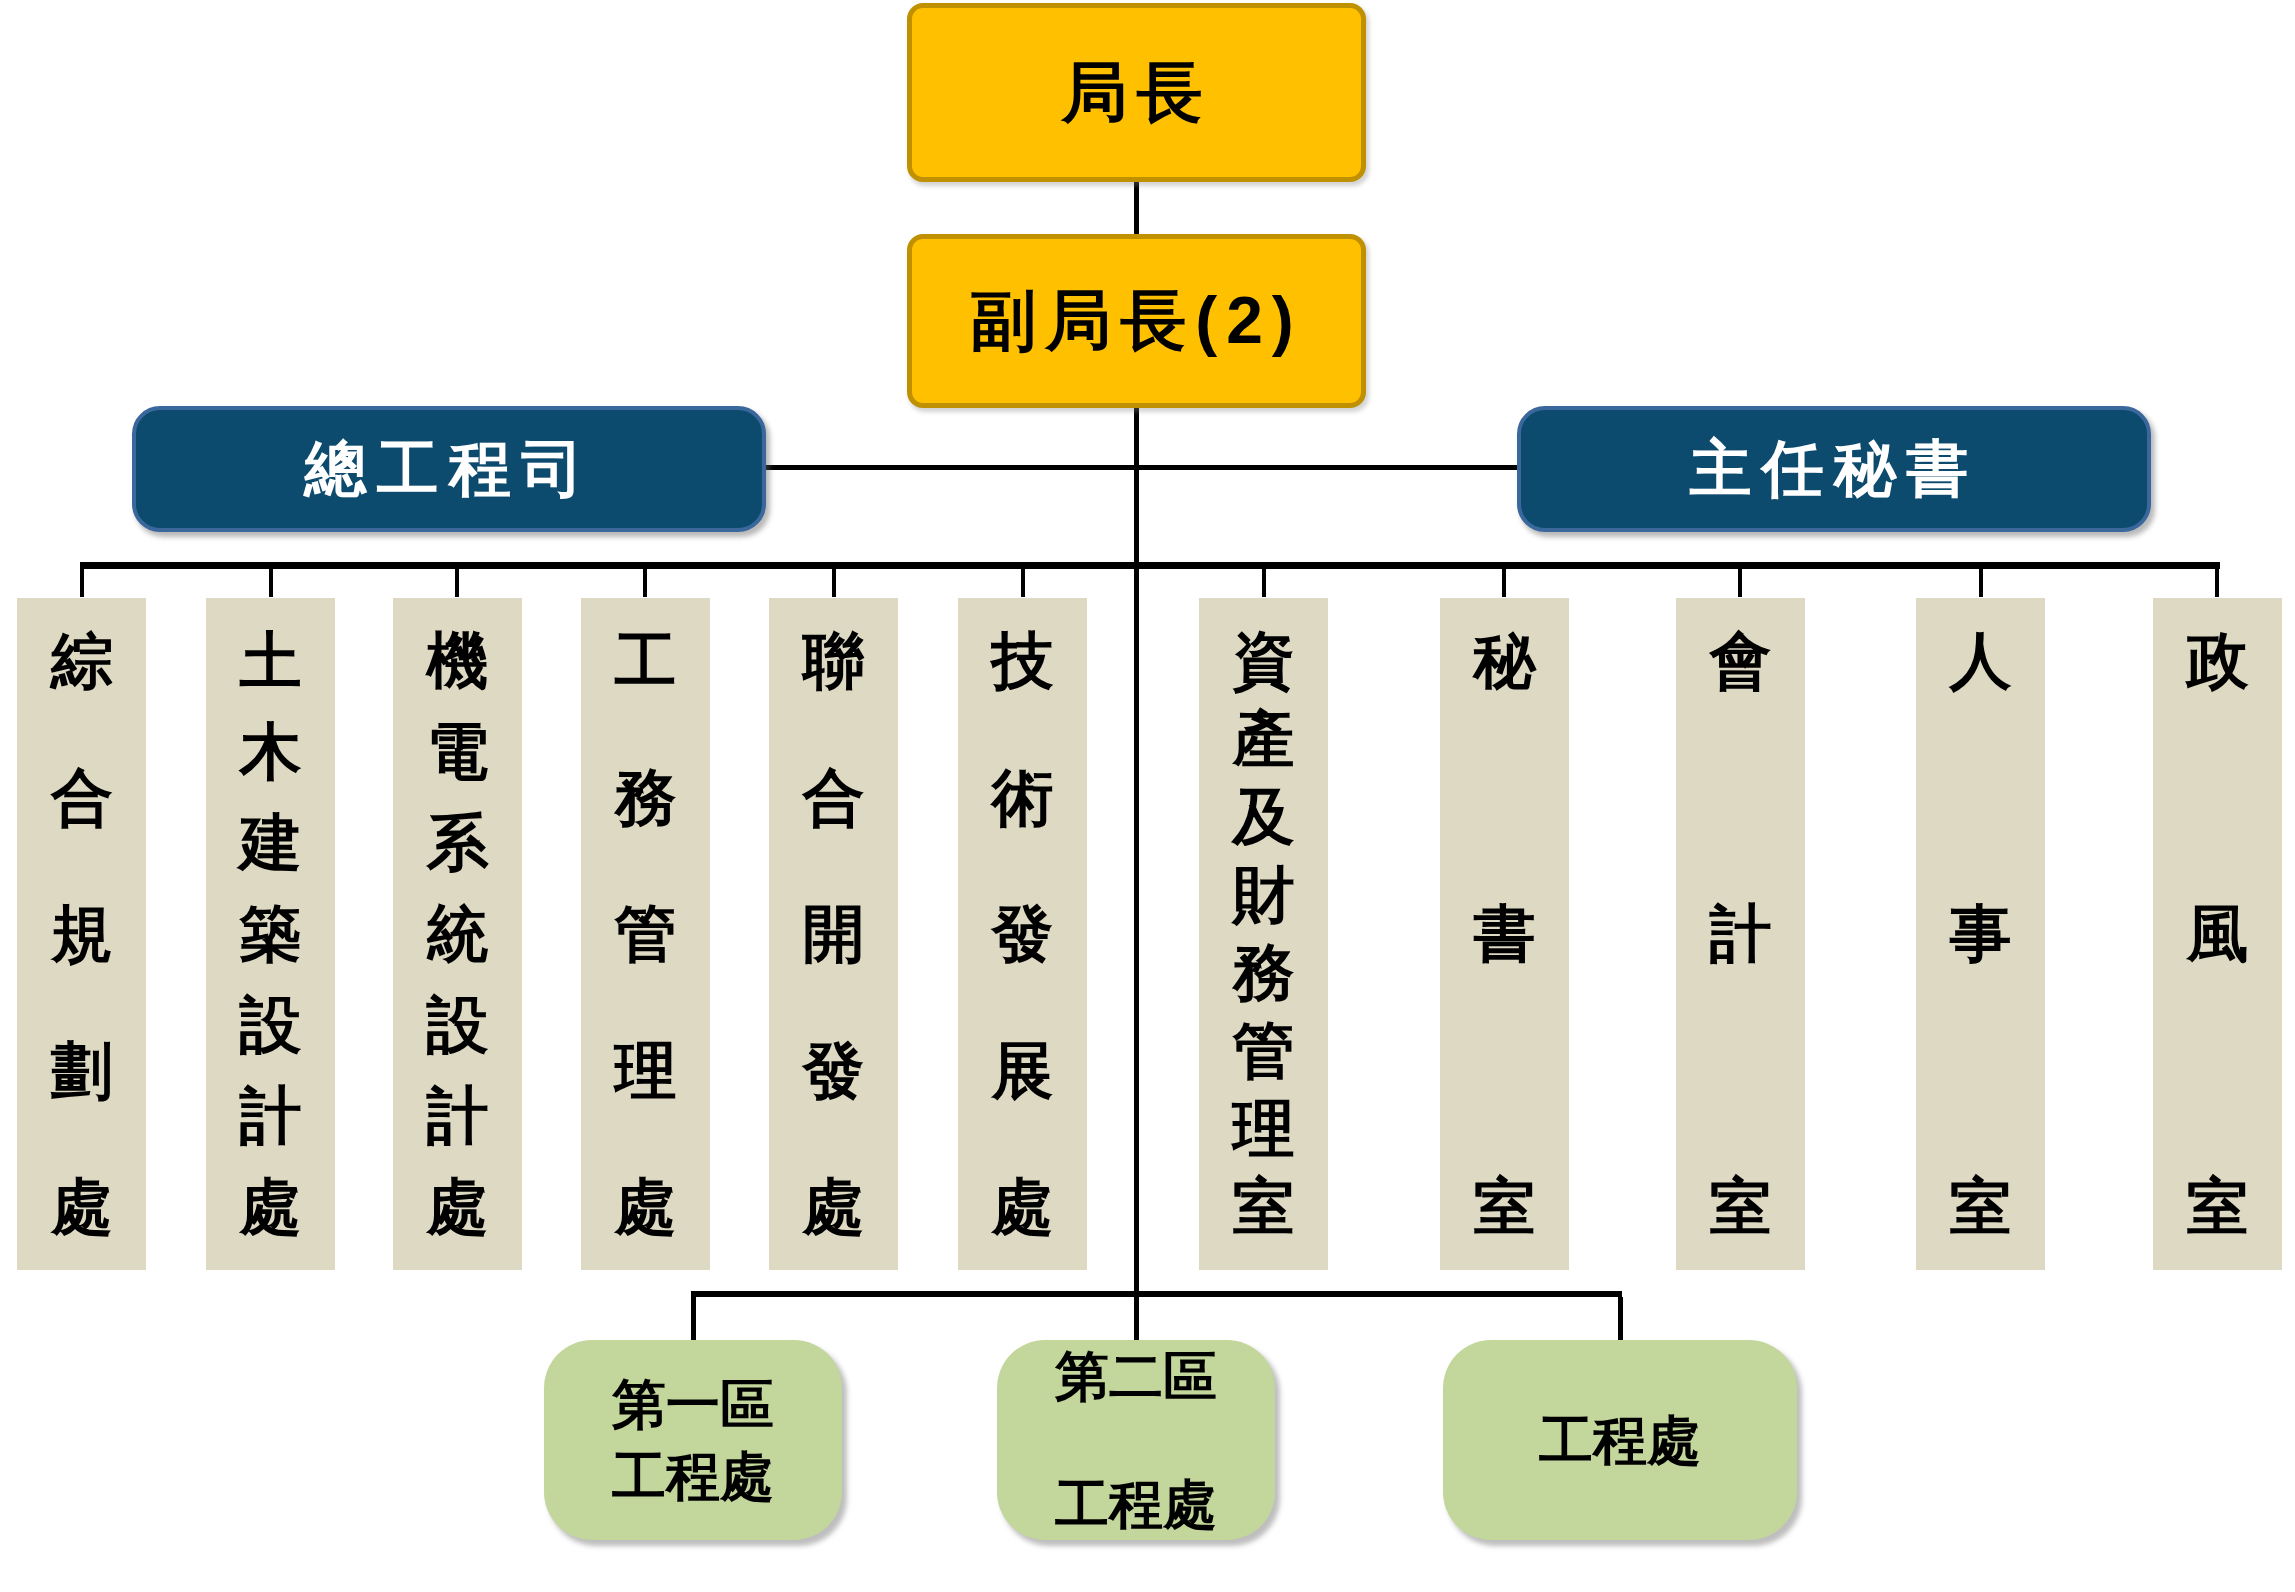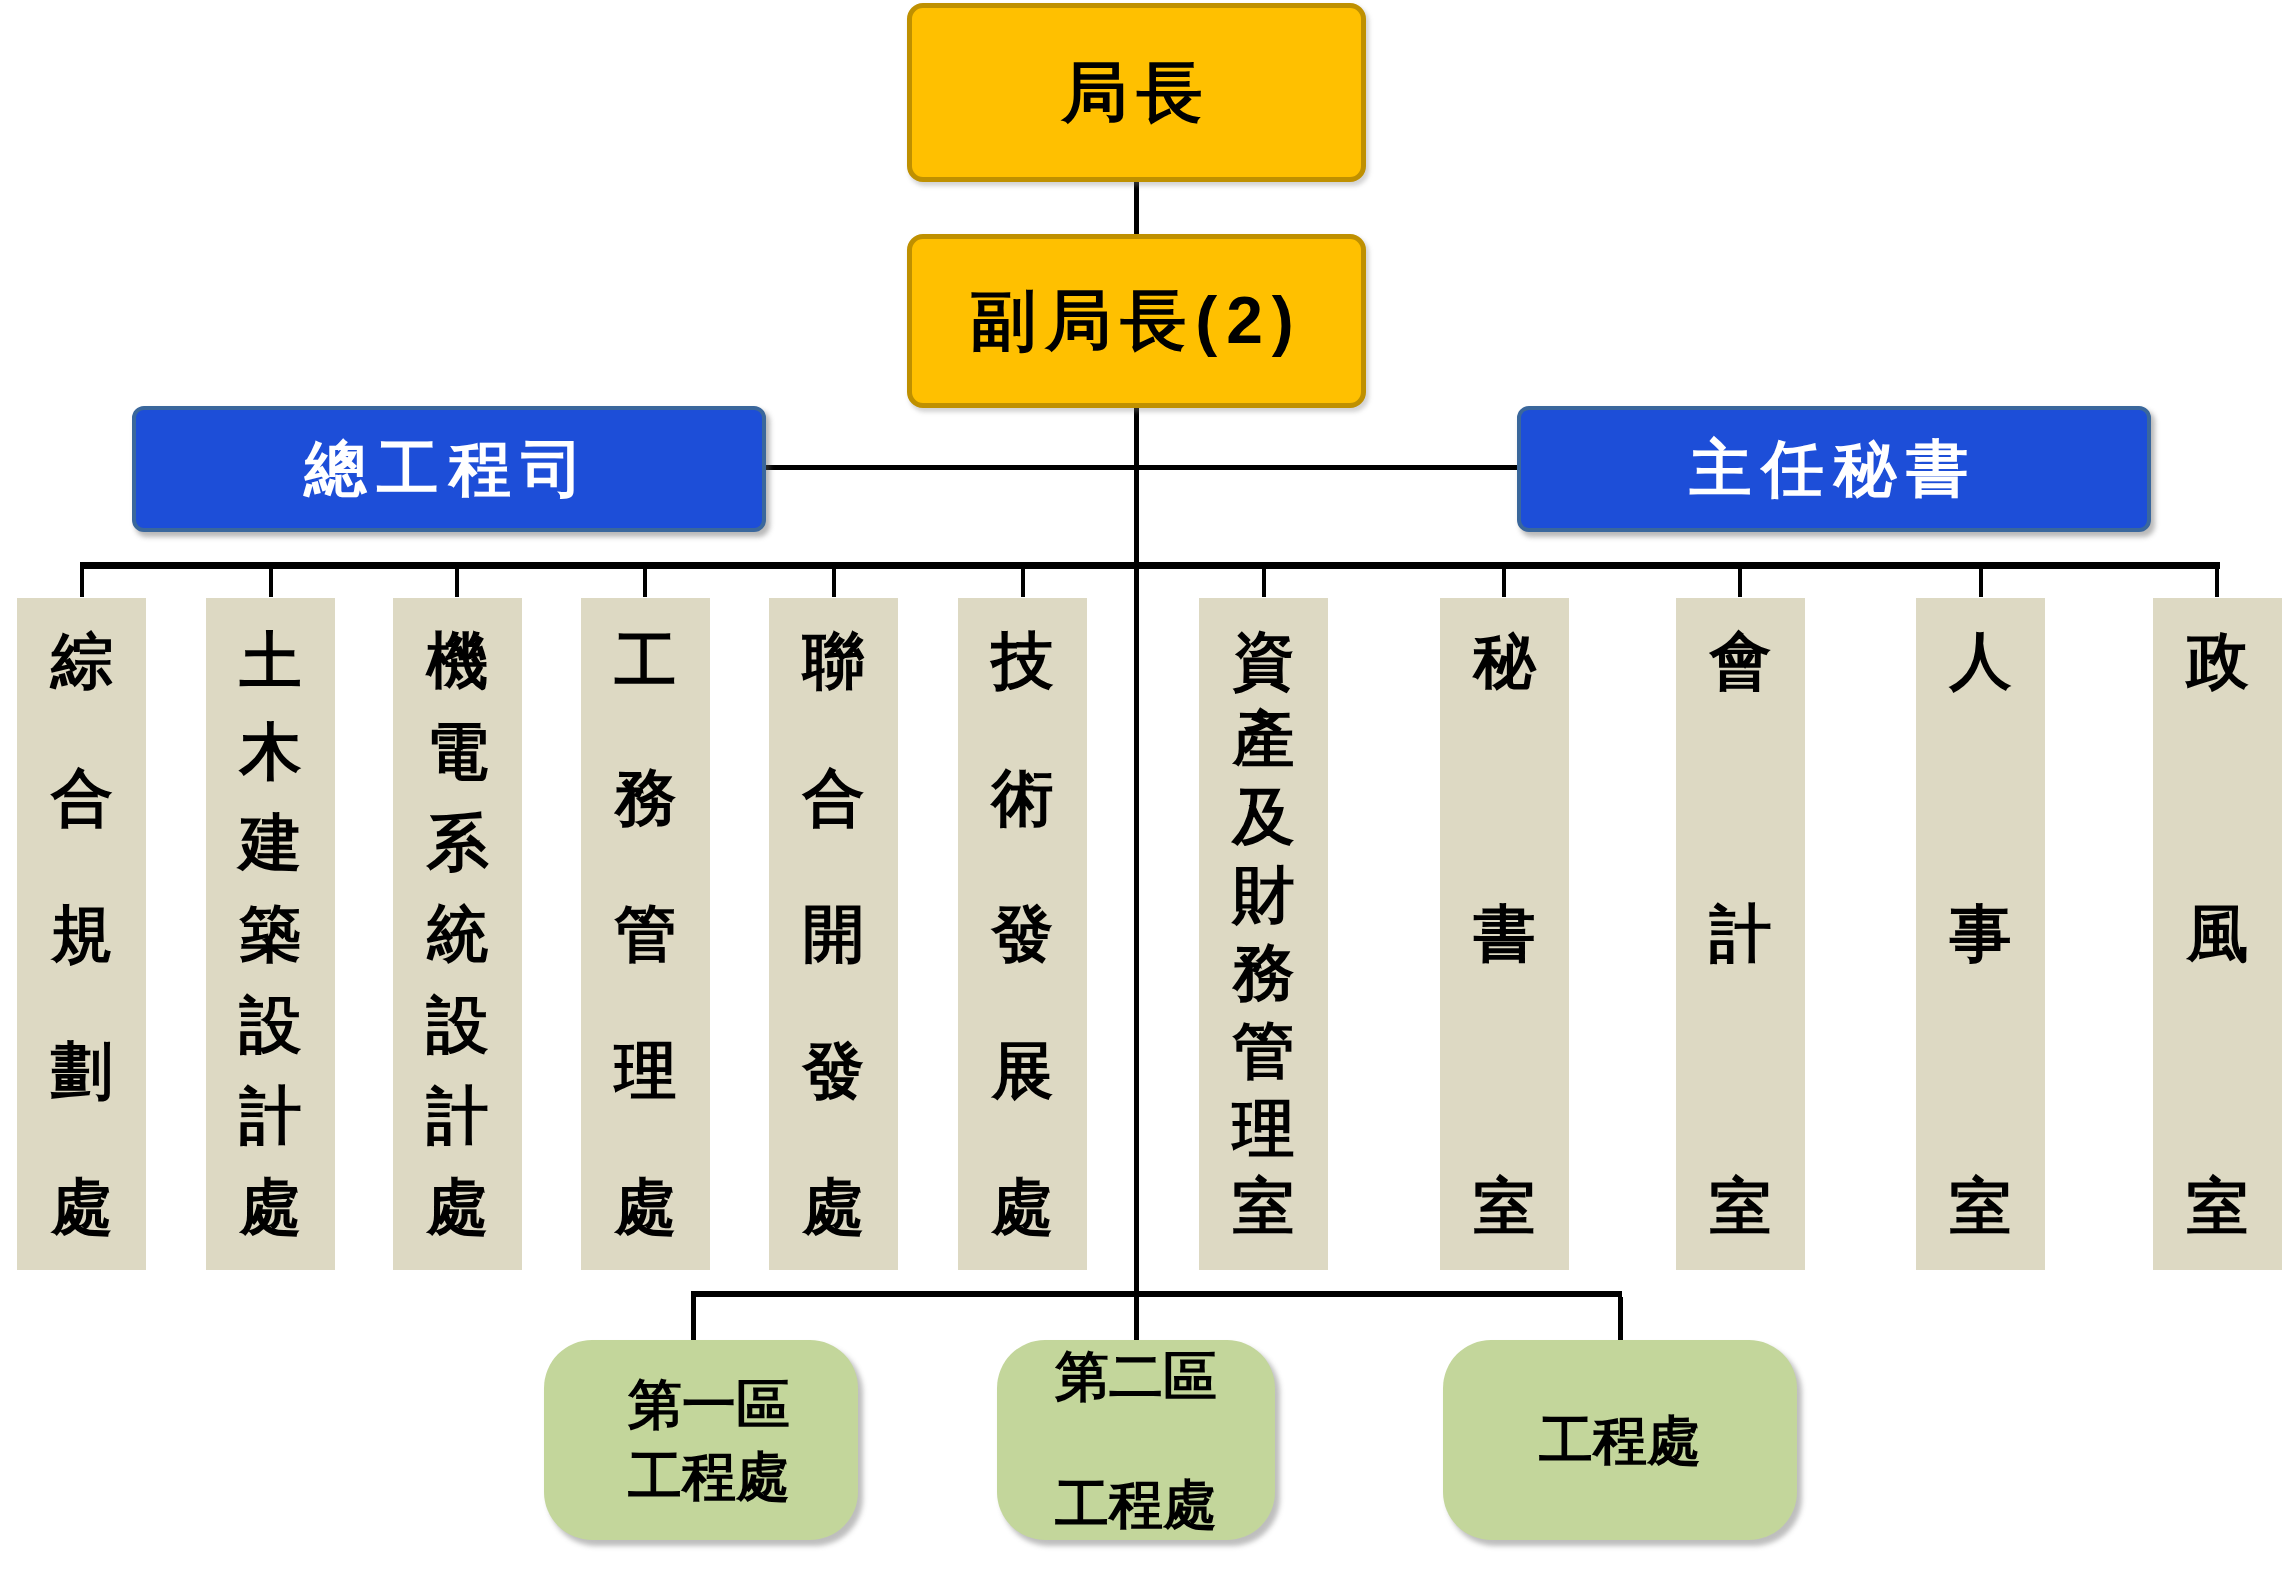--- a/index.html
+++ b/index.html
@@ -34,23 +34,23 @@
   .exec {
     background: #FFC000;
     border: 5.2px solid #BF9000;
     border-radius: 16px;
     font-size: 66px;
     letter-spacing: 9px;
     box-shadow: 2.6px 3.2px 4.5px rgba(130,130,130,0.35);
   }
   
   .staff {
-    background: #1d4ed8;
+    background: #0c4a6e;
     border: 4.5px solid #3A679C;
-    border-radius: 12px;
+    border-radius: 28px;
     color: #ffffff;
     font-size: 62px;
     letter-spacing: 10.3px;
     box-shadow: 3.9px 4.5px 5.2px rgba(100,100,100,0.45);
   }
   
   .dept {
     position: absolute;
     top: 598px;
     height: 672px;
@@ -201,21 +201,21 @@
       <span class="vchar">人</span>
       <span class="vchar">事</span>
       <span class="vchar">室</span>
     </div>
   <div class="dept" style="left:2153px;">
       <span class="vchar">政</span>
       <span class="vchar">風</span>
       <span class="vchar">室</span>
     </div>
 
-  <div class="office" style="left:544px; width:298px;padding-left:16px;">
+  <div class="office" style="left:544px; width:298px;">
     <span>第一區</span>
     <span>工程處</span>
   </div>
   <div class="office" style="left:997px; width:278px;justify-content:space-between;">
     <span>第二區</span>
     <span>工程處</span>
   </div>
   <div class="office" style="left:1443px; width:354px;">
     <span>工程處</span>
   </div>

